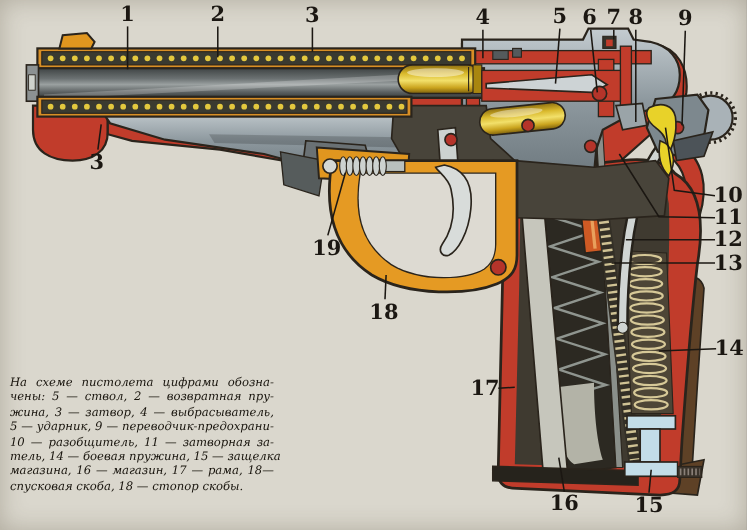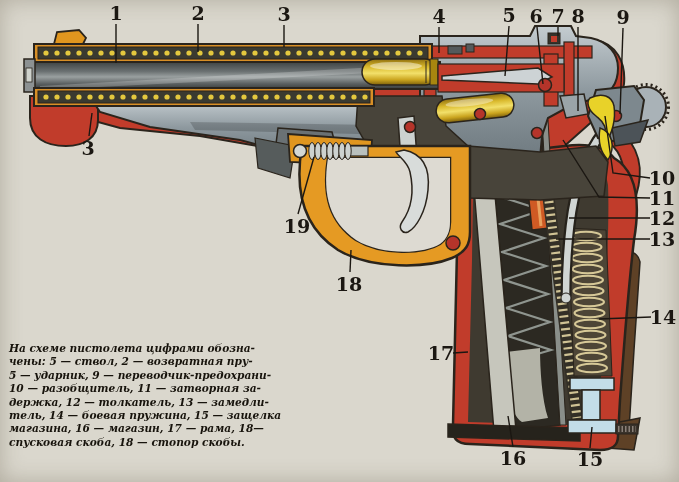--- a/index.html
+++ b/index.html
@@ -10,21 +10,21 @@
     font-family:"DejaVu Serif", serif;
   }
   #stage svg{position:absolute;left:0;top:0;}
   .leader{fill:none;stroke:#1b1712;stroke-width:1.4;}
   .callout-num{
     font-family:"DejaVu Serif", serif;font-weight:700;font-size:19px;
     fill:#1b1712;text-anchor:middle;dominant-baseline:central;
   }
   #caption{
     position:absolute;left:9px;top:342px;width:240px;
-    font-family:"DejaVu Serif", serif;font-style:italic;font-weight:700;
+    font-family:"DejaVu Serif", serif;font-style:italic;font-weight:400;
     font-size:10.6px;line-height:13.4px;color:#17130c;
   }
   .caption-line{text-align:justify;text-align-last:justify;white-space:nowrap;}
   .caption-line.last{text-align-last:left;}
 </style>
 </head>
 <body>
 
 <div id="stage">
 
@@ -362,21 +362,21 @@
         <polyline points="350,272 351,250" class="leader"></polyline>
         <text x="349" y="284" class="callout-num">18</text>
         <polyline points="298,214 314,157" class="leader"></polyline>
         <text x="297" y="226" class="callout-num">19</text>
       </g>
 </svg>
 
 <div id="caption">
       <div class="caption-line">На схеме пистолета цифрами обозна-</div>
       <div class="caption-line">чены: 5 — ствол, 2 — возвратная пру-</div>
+      <div class="caption-line">жина, 3 — затвор, 4 — выбрасыватель,</div>
       <div class="caption-line">5 — ударник, 9 — переводчик-предохрани-</div>
       <div class="caption-line">10 — разобщитель, 11 — затворная за-</div>
-      <div class="caption-line">держка, 12 — толкатель, 13 — замедли-</div>
       <div class="caption-line">тель, 14 — боевая пружина, 15 — защелка</div>
       <div class="caption-line">магазина, 16 — магазин, 17 — рама, 18—</div>
       <div class="caption-line last">спусковая скоба, 18 — стопор скобы.</div>
     </div>
 
 </div>
 
 </body></html>

